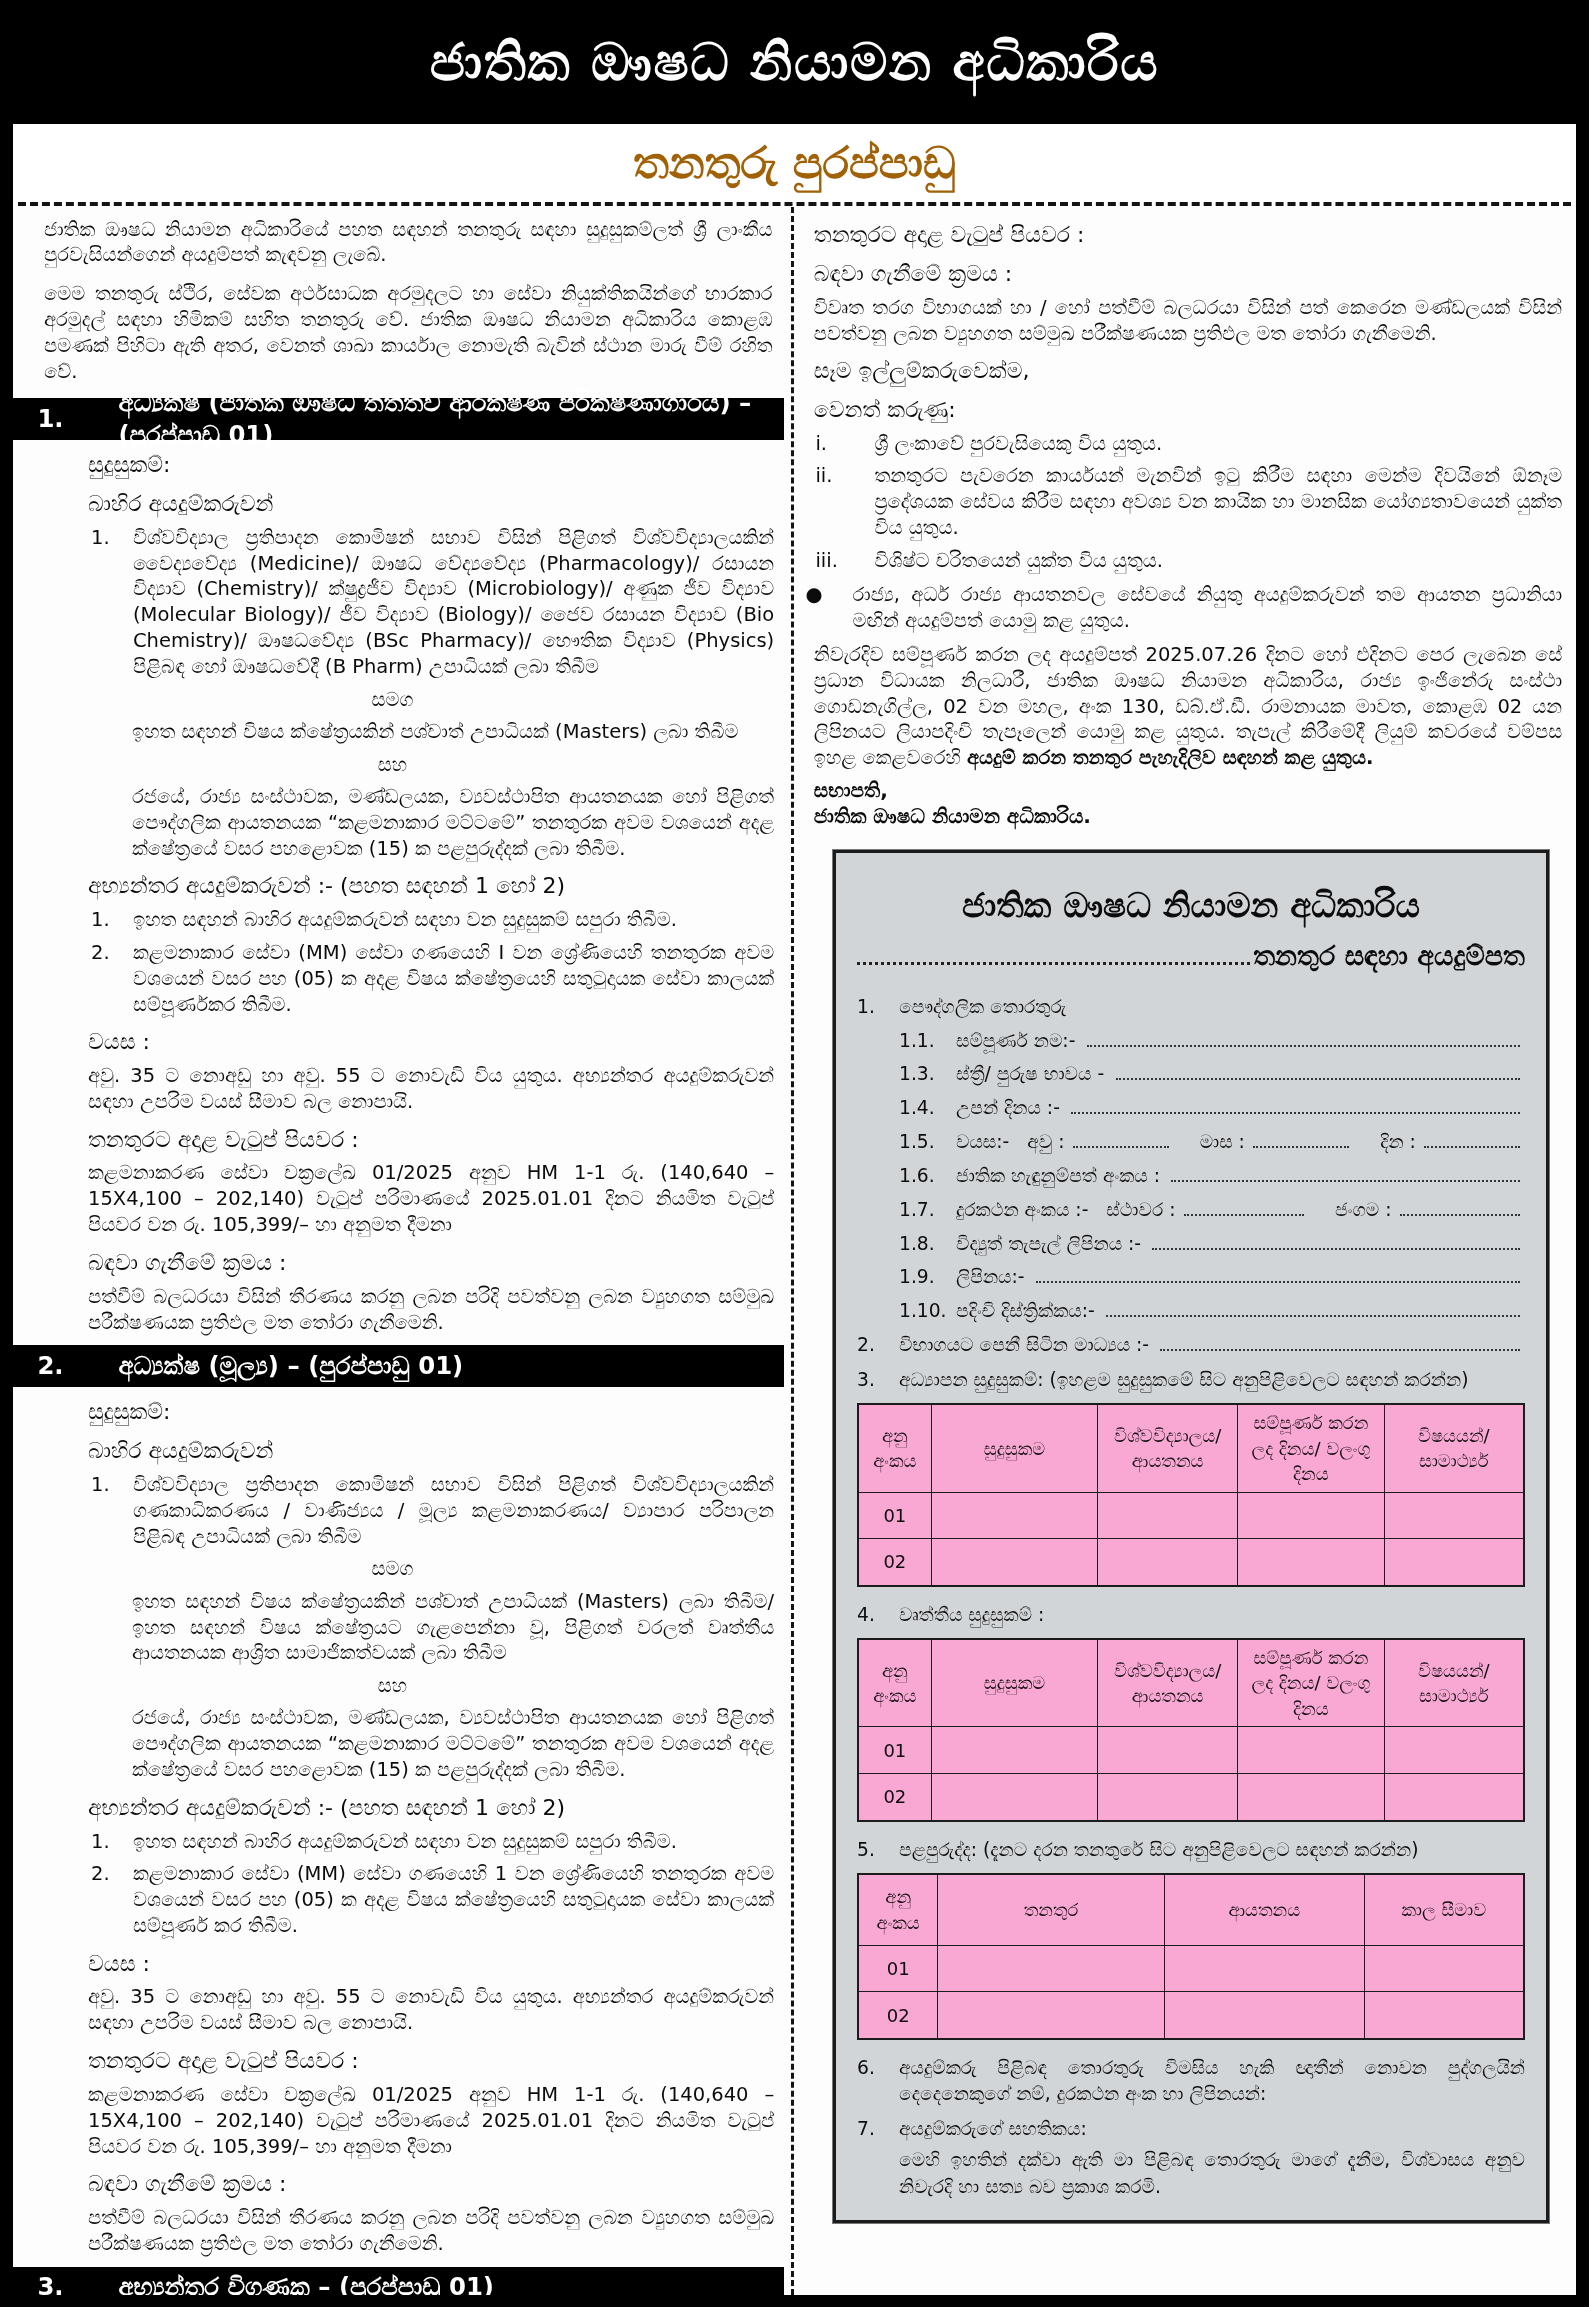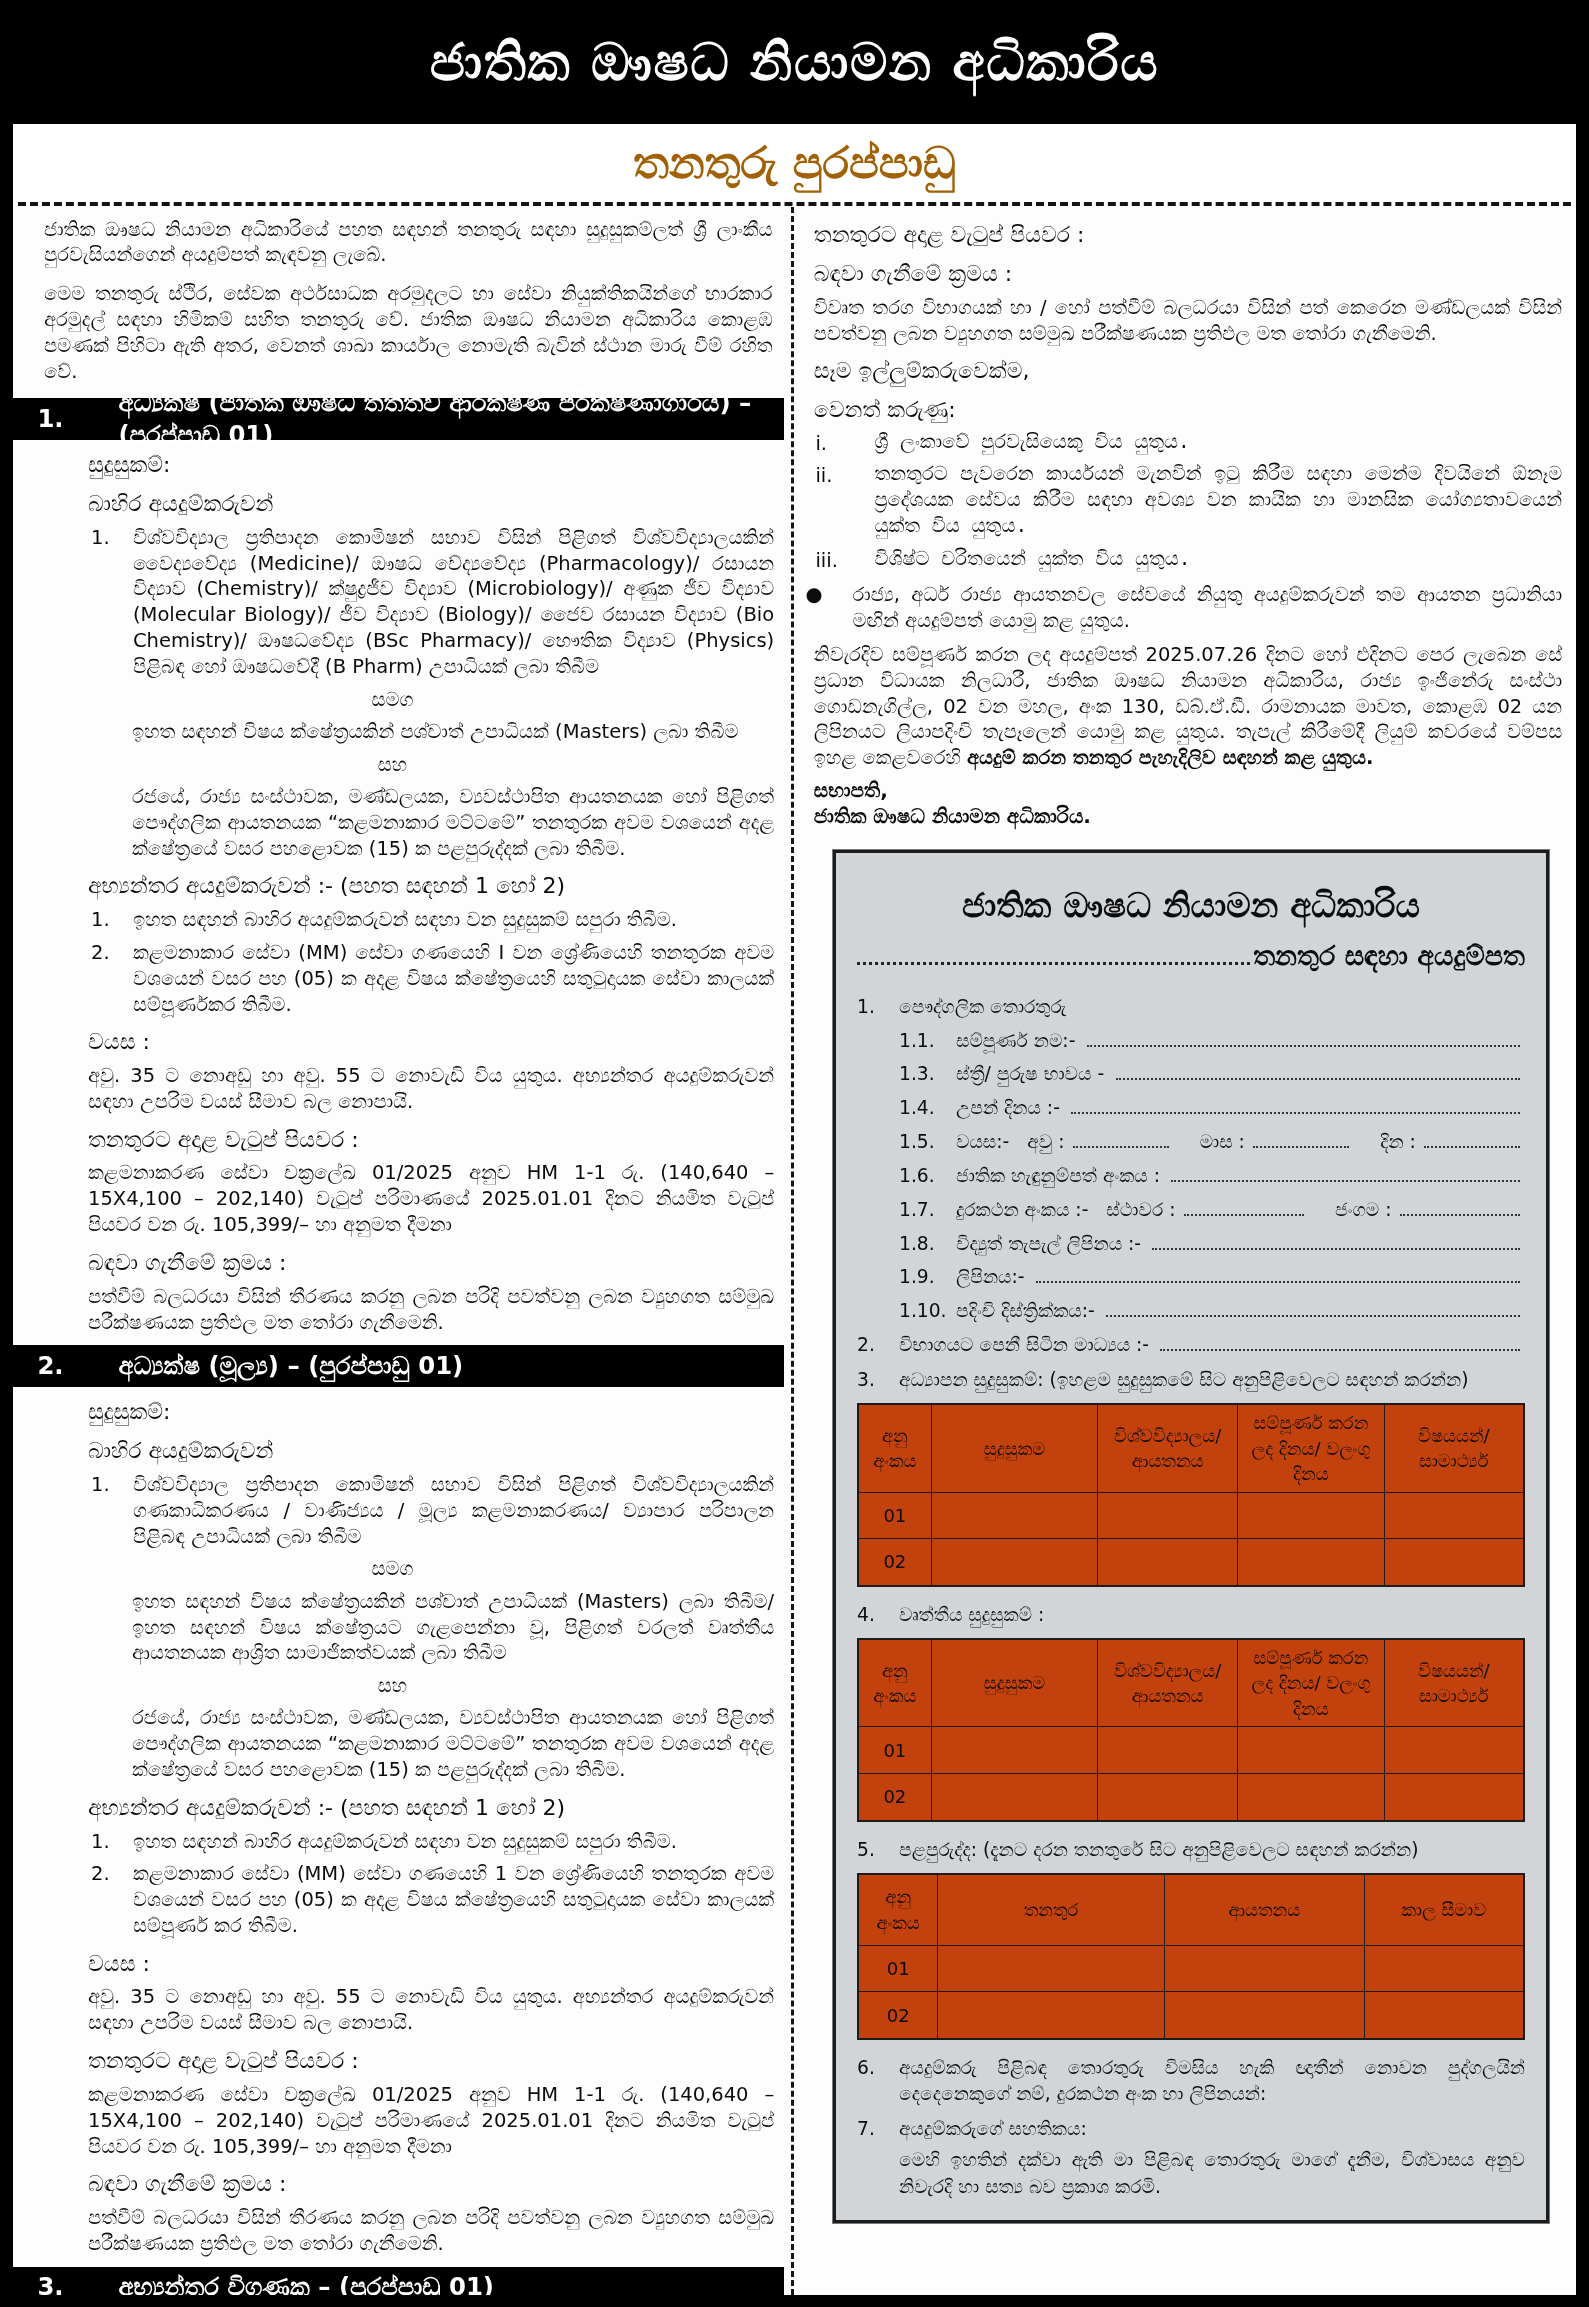--- a/index.html
+++ b/index.html
@@ -30,21 +30,21 @@
   .blk-pi{margin:6.5px 9.8px 6.5px 119px;text-align:justify;}
   .blk-c{margin:4.9px 0 4.9px 119px;text-align:center;width:521px;font-weight:normal;}
   .blk-n{display:flex;margin:6.5px 9.8px 6.5px 78px;}
   .blk-n .num{width:42px;flex:none;}
   .blk-n .txt{flex:1;text-align:justify;}
   
   .col-right .blk-h{margin-left:9.8px;}
   .col-right .blk-p{margin-left:9.8px;}
   .blk-rn{display:flex;margin:6.5px 9.8px 6.5px 11.4px;}
   .blk-rn .rnum{width:59px;flex:none;}
-  .blk-rn .txt{flex:1;text-align:justify;font-family:Liberation Mono, monospace;}
+  .blk-rn .txt{flex:1;text-align:justify;}
   .blk-b{display:flex;margin:8.1px 9.8px 8.1px 1.6px;}
   .blk-b .dot{width:47px;flex:none;font-size:19.5px;}
   .blk-b .txt{flex:1;text-align:justify;}
   .blk-sig{font-weight:bold;font-size:20px;margin:1.6px 0 1.6px 9.8px;line-height:1.25;}
   .blk-sig:first-of-type{margin-top:11.4px;}
   
   .form-box{margin:21px 16.3px 0 29px;width:716px;box-sizing:border-box;background:#d2d5d8;
             border:3.3px solid #1b1b1b;outline:0.8px solid #777;padding:19.5px 21px 16.3px 21px;
             font-size:18.7px;line-height:1.42;}
   .form-title{text-align:center;font-size:34px;font-weight:bold;margin-top:8.1px;}
@@ -52,21 +52,21 @@
   .form-subtitle .lead{flex:1;border-bottom:3.3px dotted #222;height:0.8em;margin-right:3.3px;}
   .f-item{display:flex;margin:8.1px 0 4.9px 0;}
   .f-item .f-no{width:42px;flex:none;}
   .f-item .f-body{flex:1;text-align:justify;}
   .f-row{display:flex;align-items:baseline;margin:7.3px 0 7.3px 42px;}
   .f-row .f-no{width:57px;flex:none;}
   .f-row .f-label{flex:none;padding-right:6.5px;white-space:nowrap;}
   .leader{flex:1;border-bottom:2px dotted #333;height:0.85em;min-width:33px;margin:0 4.9px;}
   .f-part{flex:none;padding:0 3.3px 0 11.4px;}
   .form-box table{width:100%;border-collapse:collapse;margin:9.8px 0 14.6px 0;
-                  border:2.4px solid #1c1c1c;background:#c2410c;}
+                  border:2.4px solid #1c1c1c;background:#f9a8d4;}
   .form-box th,.form-box td{border:1.6px solid #1c1c1c;padding:4.9px 6.5px;font-weight:normal;
                   text-align:center;vertical-align:middle;font-size:18px;}
   .form-box th{height:60px;}
   .form-box td{height:36px;}
   .cert-par{margin:1.6px 0 3.3px 42px;text-align:justify;}
 </style>
 </head>
 <body>
 
 <div class="page">

